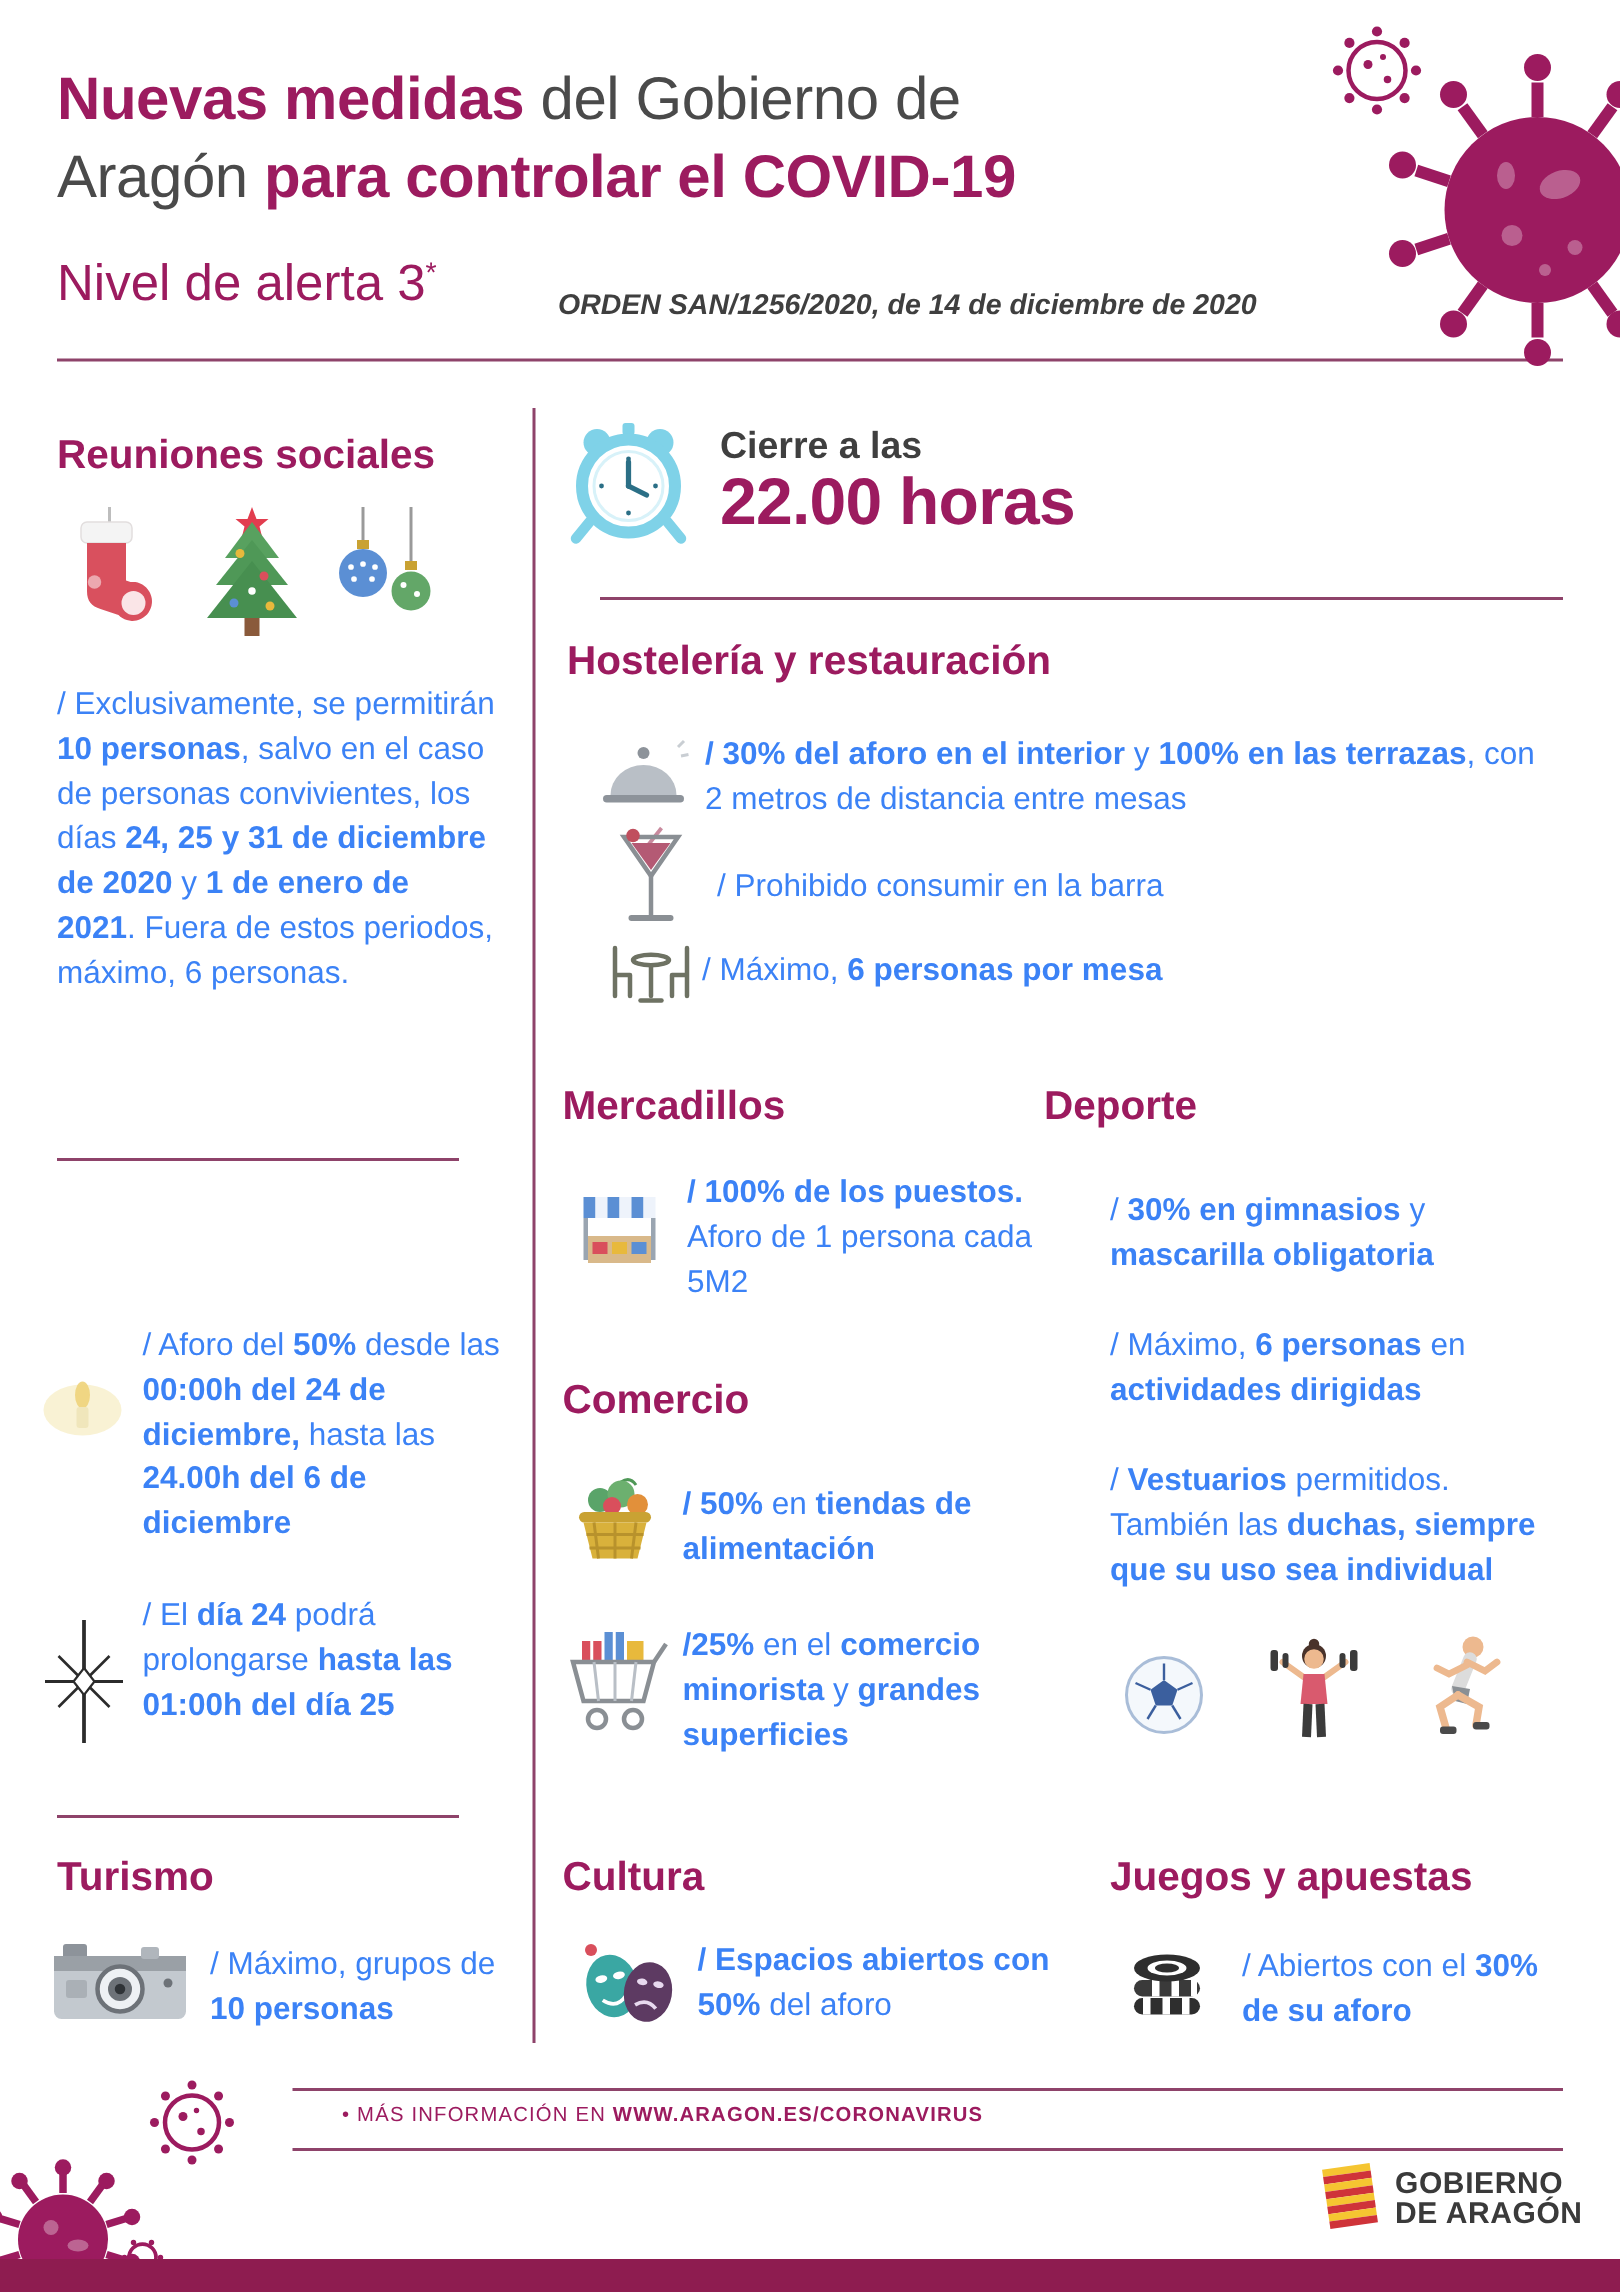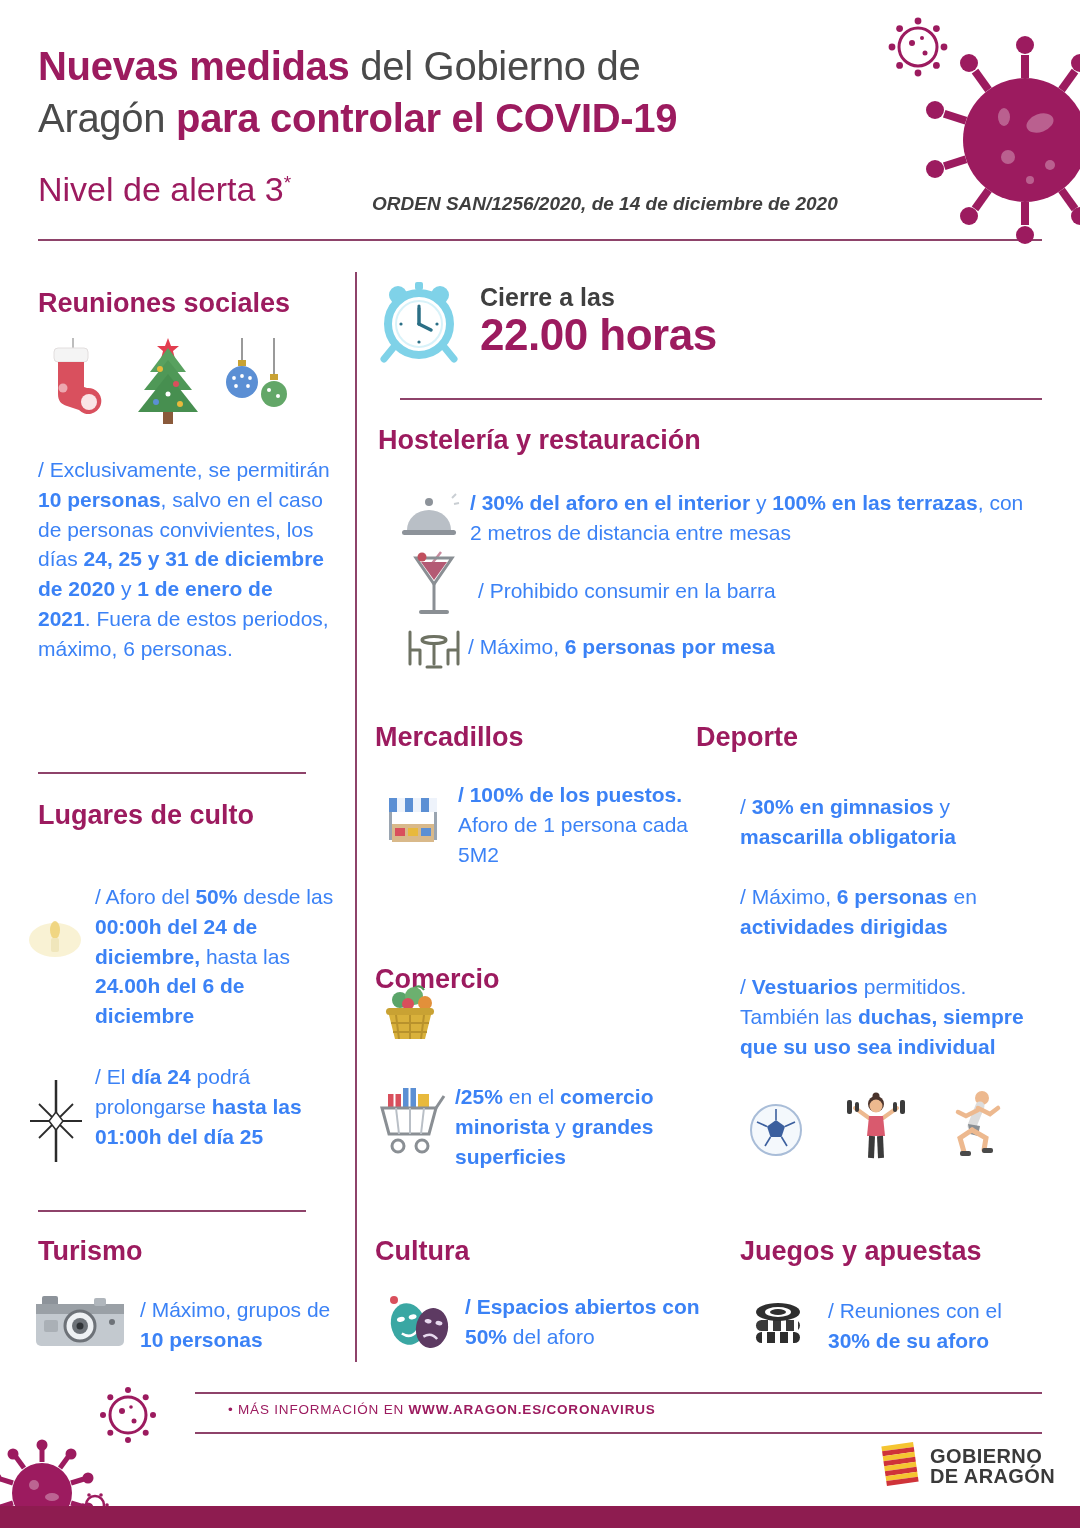--- a/index.html
+++ b/index.html
@@ -141,21 +141,20 @@
       <circle cx="52" cy="56" r="13" fill="#63a768"></circle>
       <circle cx="47" cy="52" r="2" fill="#fff"></circle>
         <circle cx="56" cy="58" r="2" fill="#fff"></circle>
     </svg>
   </div>
 
   <div class="abs body" style="left:38px;top:455px;width:292px;"><span>/ Exclusivamente, se permitirán </span><b>10 personas</b><span>, salvo en el caso de personas convivientes, los días </span><b>24, 25 y 31 de diciembre de 2020</b><span> y </span><b>1 de enero de 2021</b><span>. Fuera de estos periodos, máximo, 6 personas.</span></div>
 
   <div class="abs hr thin" style="left:38px;top:772px;width:268px;"></div>
 
-  <div class="abs sec-title" style="left:38px;top:800px;">Lugares de culto</div>
 
   <div class="abs" style="left:20px;top:900px;">
     <svg width="70" height="70" viewBox="0 0 70 70">
       <ellipse cx="35" cy="40" rx="26" ry="17" fill="#f7edc2" opacity="0.7"></ellipse>
       <ellipse cx="35" cy="30" rx="5" ry="9" fill="#eed37a" opacity="0.9"></ellipse>
       <rect x="31" y="38" width="8" height="14" rx="2" fill="#f0e6bb"></rect>
     </svg>
   </div>
 
   <div class="abs body" style="left:95px;top:882px;width:242px;"><span>/ Aforo del </span><b>50%</b><span>  desde las </span><b>00:00h del 24 de diciembre,</b><span> hasta las </span><b>24.00h del 6 de diciembre</b></div>
@@ -269,39 +268,40 @@
       <rect x="6" y="22" width="3" height="28" fill="#9aa5b1"></rect>
       <rect x="51" y="22" width="3" height="28" fill="#9aa5b1"></rect>
       <rect x="9" y="34" width="42" height="18" fill="#d9b98a"></rect>
       <rect x="12" y="38" width="10" height="8" fill="#d94f5c"></rect>
       <rect x="25" y="38" width="10" height="8" fill="#e8b93c"></rect>
       <rect x="38" y="38" width="10" height="8" fill="#5b8fd4"></rect>
     </svg>
   </div>
   <div class="abs body" style="left:458px;top:780px;width:238px;"><b>/ 100% de los puestos.</b><span> Aforo de 1 persona cada 5M2</span></div>
 
-  <div class="abs sec-title" style="left:375px;top:918px;margin-top:46px;">Comercio</div>
+  <div class="abs sec-title" style="left:375px;top:918px;">Comercio</div>
   <div class="abs" style="left:378px;top:982px;">
     <svg width="64" height="64" viewBox="0 0 64 64">
       <path d="M36,6 q6,-4 10,2" stroke="#4f9857" fill="none" stroke-width="2"></path>
       <circle cx="22" cy="18" r="8" fill="#5aa469"></circle>
       <circle cx="36" cy="14" r="9" fill="#6cb06f"></circle>
       <circle cx="47" cy="21" r="7" fill="#e2903a"></circle>
       <circle cx="30" cy="22" r="6" fill="#d94f5c"></circle>
       <rect x="8" y="26" width="48" height="7" rx="3.5" fill="#c9a233"></rect>
       <path d="M11,33 h42 l-6,24 h-30 z" fill="#d9b13b"></path>
       <g stroke="#b8922c" stroke-width="2">
         <line x1="18" y1="33" x2="21" y2="57"></line>
           <line x1="32" y1="33" x2="32" y2="57"></line>
           <line x1="46" y1="33" x2="43" y2="57"></line>
         <line x1="13" y1="41" x2="51" y2="41"></line>
           <line x1="15" y1="50" x2="49" y2="50"></line>
       </g>
     </svg>
   </div>
+  <div class="abs body" style="left:455px;top:988px;width:250px;"><b>/ 50%</b><span> en </span><b>tiendas de alimentación</b></div>
 
   <div class="abs" style="left:374px;top:1082px;">
     <svg width="72" height="78" viewBox="0 0 72 78">
       <rect x="14" y="12" width="13" height="13" fill="#d94f5c"></rect>
       <rect x="29" y="6" width="13" height="19" fill="#5b8fd4"></rect>
       <rect x="44" y="12" width="11" height="13" fill="#e8b93c"></rect>
       <line x1="20.5" y1="12" x2="20.5" y2="25" stroke="#fff" stroke-width="2"></line>
       <line x1="35.5" y1="6" x2="35.5" y2="25" stroke="#fff" stroke-width="2"></line>
       <polygon points="8,26 62,26 55,52 15,52" fill="none" stroke="#8a8f94" stroke-width="3"></polygon>
       <g stroke="#b9bfc6" stroke-width="2">
@@ -401,21 +401,21 @@
       <g fill="#fff">
           <rect x="20" y="28" width="5" height="11"></rect>
           <rect x="33" y="28" width="5" height="11"></rect>
           <rect x="46" y="28" width="4" height="11"></rect>
         </g>
       <ellipse cx="30" cy="20" rx="22" ry="9" fill="#2e2e2e"></ellipse>
       <ellipse cx="30" cy="20" rx="13" ry="5" fill="#fff"></ellipse>
       <ellipse cx="30" cy="20" rx="8" ry="3" fill="#2e2e2e"></ellipse>
     </svg>
   </div>
-  <div class="abs body" style="left:828px;top:1296px;width:215px;"><span>/ Reuniones con el </span><b>30% de su aforo</b></div>
+  <div class="abs body" style="left:828px;top:1296px;width:215px;"><span>/ Abiertos con el </span><b>30% de su aforo</b></div>
 
   <div class="abs hr thin" style="left:195px;top:1392px;width:847px;"></div>
   <div class="abs footer-info" style="left:228px;top:1402px;">
     <span>•  MÁS INFORMACIÓN EN </span><span class="url">WWW.ARAGON.ES/CORONAVIRUS</span>
   </div>
   <div class="abs hr thin" style="left:195px;top:1432px;width:847px;"></div>
 
   <div class="abs" style="left:0px;top:1385px;">
     <svg width="190" height="143" viewBox="0 0 190 143">
       <circle cx="128" cy="30" r="18" fill="#fff" stroke="#9c1b5f" stroke-width="3"></circle>

